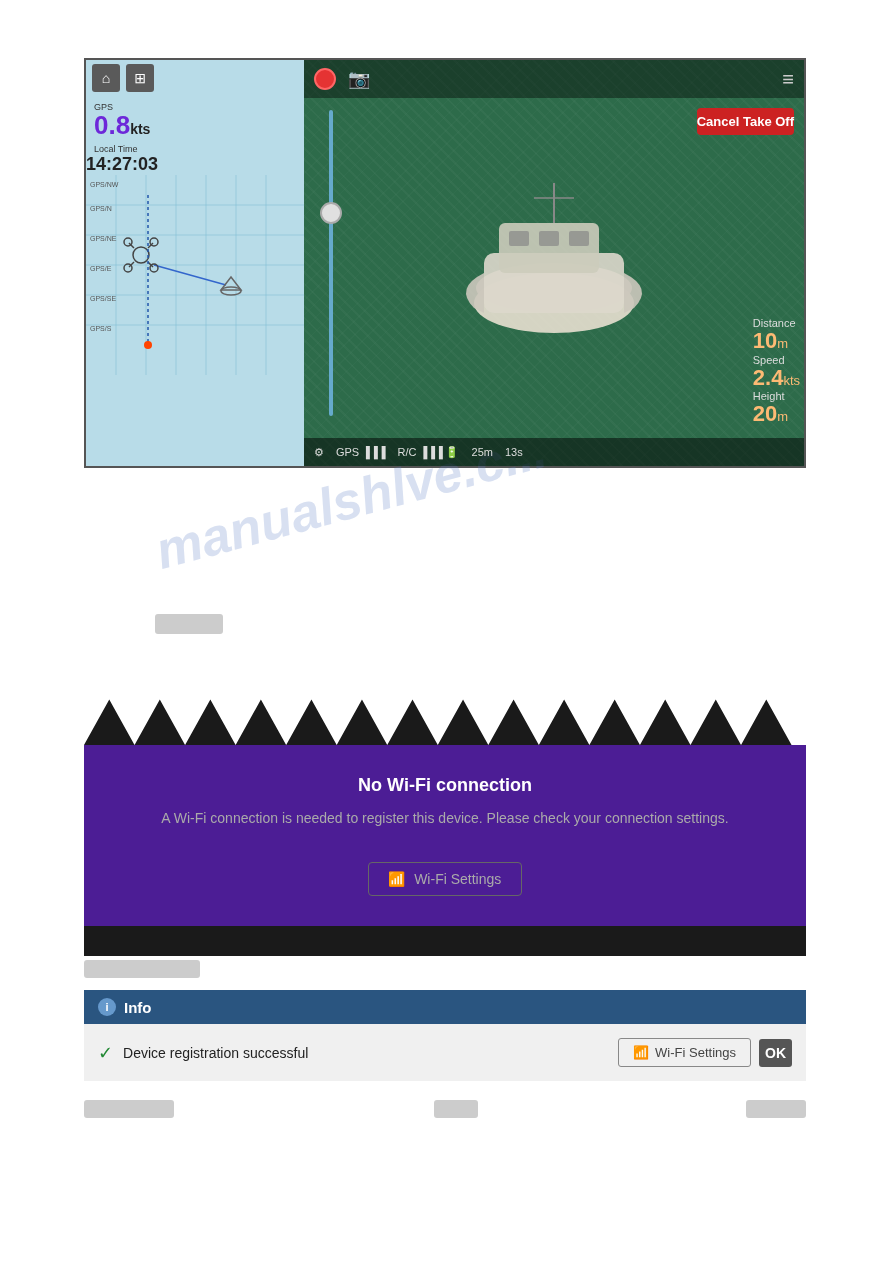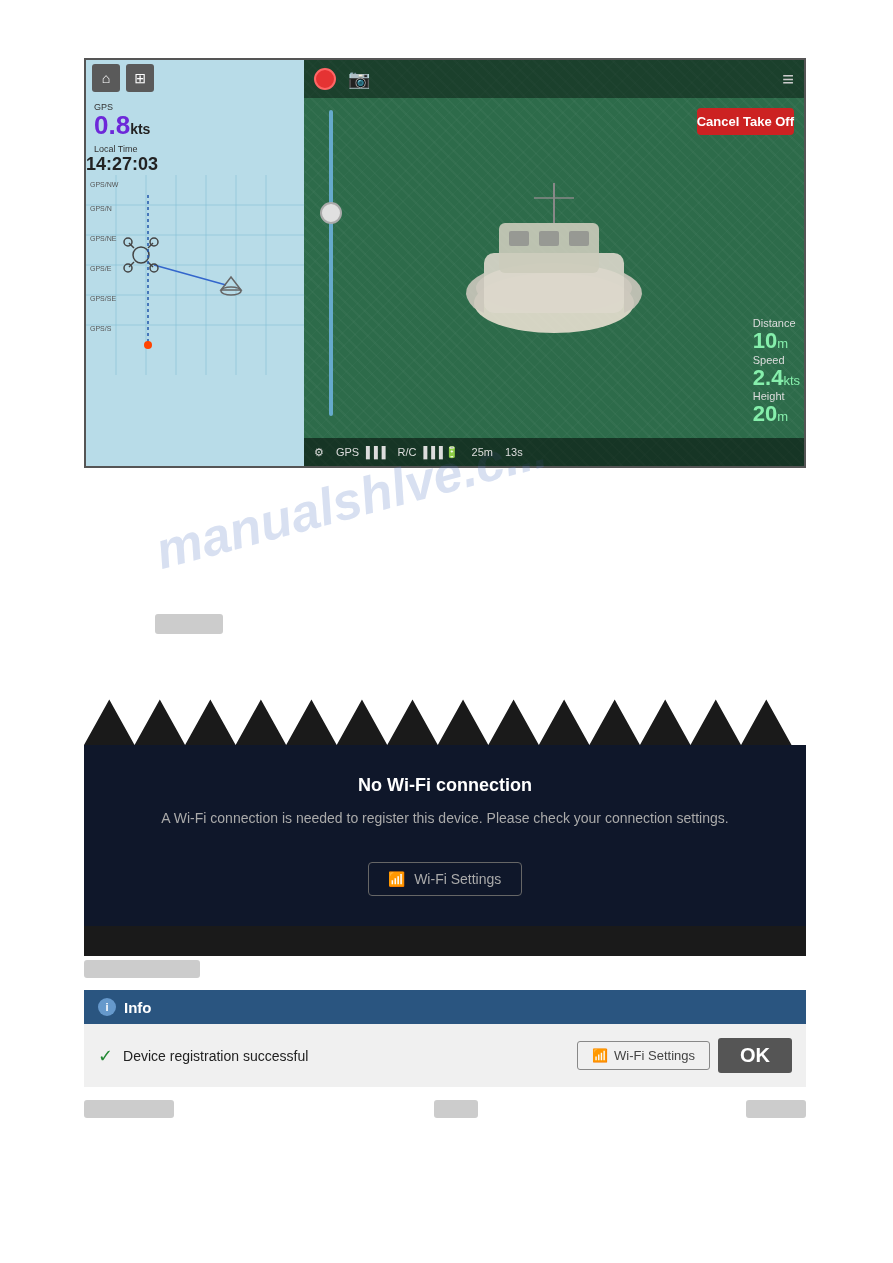--- a/index.html
+++ b/index.html
@@ -224,21 +224,21 @@
       z-index: 10;
       text-align: left;
     }
     .stat-label {
       font-size: 11px;
       color: #ddd;
     }
     .stat-value {
       font-size: 22px;
       font-weight: bold;
-      color: #86efac;
+      color: #fdba74;
       line-height: 1.1;
     }
     .stat-unit {
       font-size: 13px;
       font-weight: normal;
     }
 
     
     .watermark {
       position: absolute;
@@ -274,21 +274,21 @@
     }
     .mountain-bg {
       width: 100%;
       height: 65px;
       background: #1a1a1a;
       clip-path: polygon(
         0% 100%, 3.5% 30%, 7% 100%, 10.5% 30%, 14% 100%, 17.5% 30%, 21% 100%, 24.5% 30%, 28% 100%, 31.5% 30%, 35% 100%, 38.5% 30%, 42% 100%, 45.5% 30%, 49% 100%, 52.5% 30%, 56% 100%, 59.5% 30%, 63% 100%, 66.5% 30%, 70% 100%, 73.5% 30%, 77% 100%, 80.5% 30%, 84% 100%, 87.5% 30%, 91% 100%, 94.5% 30%, 98% 100%, 100% 100%
       );
     }
     .wifi-dialog {
-      background: #0f172a;
+      background: #4c1d95;
       padding: 30px 30px;
       text-align: center;
     }
     .wifi-title {
       color: #ffffff;
       font-size: 18px;
       font-weight: bold;
       margin-bottom: 14px;
     }
     .wifi-desc {
@@ -391,22 +391,22 @@
       border-radius: 3px;
       cursor: pointer;
       display: flex;
       align-items: center;
       gap: 6px;
     }
     .info-ok-btn {
       background: #555;
       border: none;
       color: white;
-      padding: 6px 22px;
-      font-size: 20px;
+      padding: 6px 6px;
+      font-size: 14px;
       font-weight: bold;
       border-radius: 3px;
       cursor: pointer;
     }
 
     
     .bottom-bars {
       position: absolute;
       top: 1100px;
       left: 84px;

